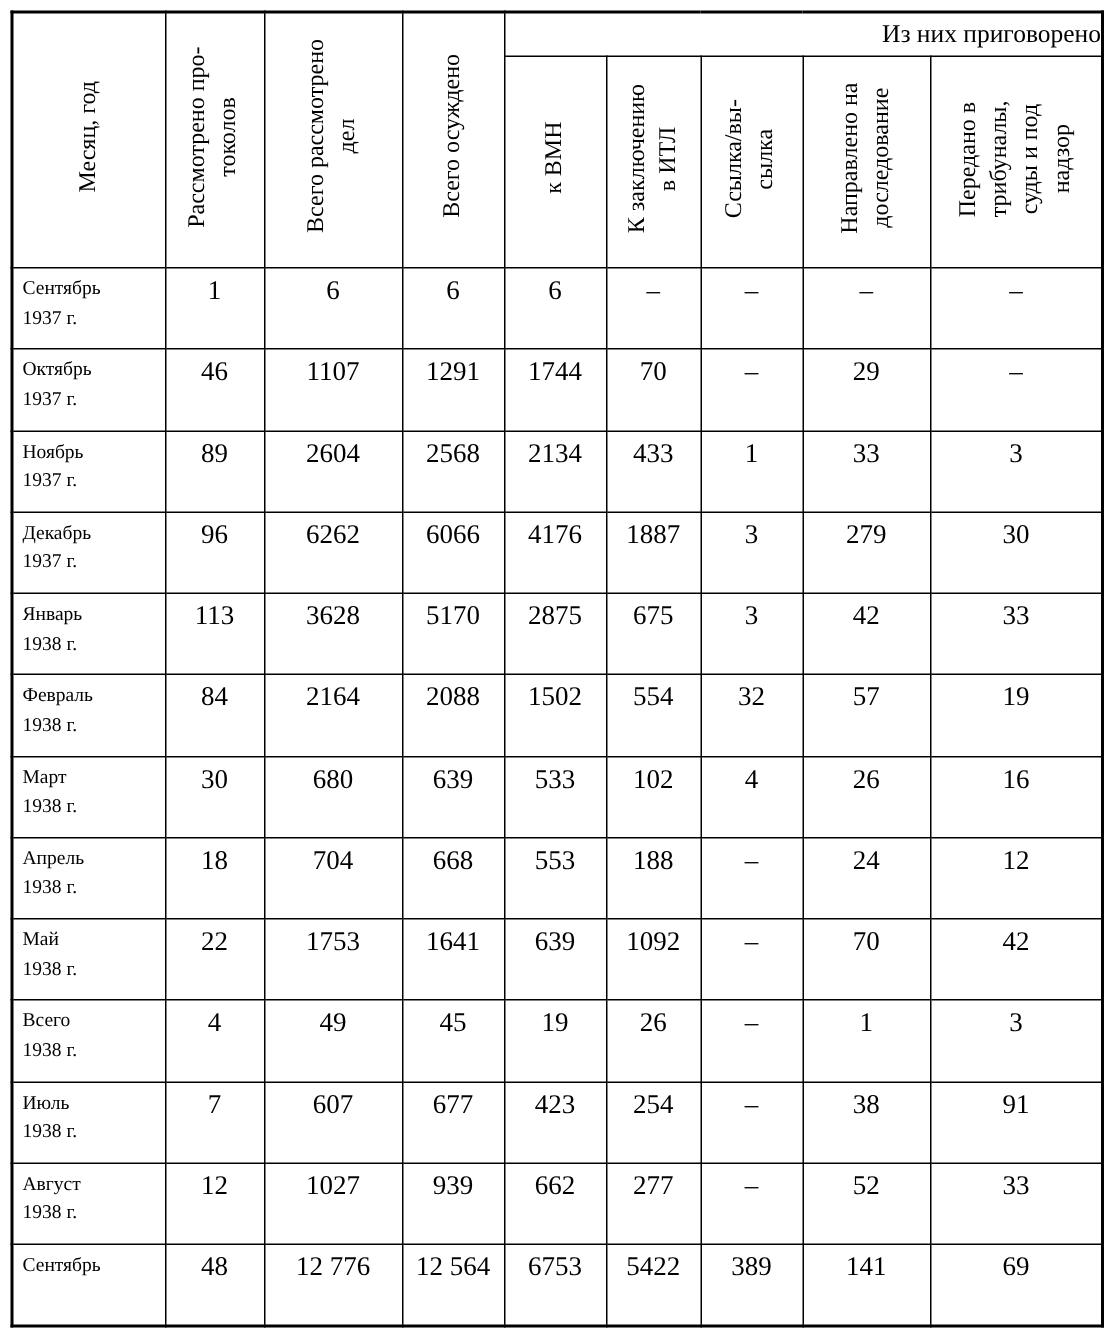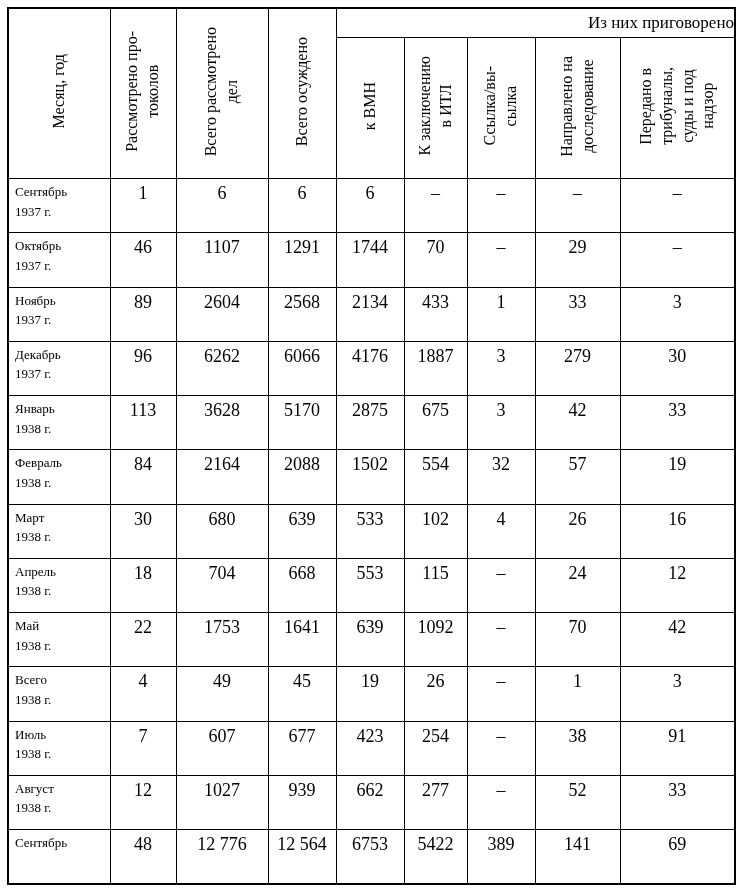--- a/index.html
+++ b/index.html
@@ -222,21 +222,21 @@
         </tr>
         <tr>
           <td class="month-cell">
             <div>Апрель</div>
             <div>1938 г.</div>
           </td>
           <td class="num-cell">18</td>
           <td class="num-cell">704</td>
           <td class="num-cell">668</td>
           <td class="num-cell">553</td>
-          <td class="num-cell">115</td>
+          <td class="num-cell">188</td>
           <td class="num-cell">–</td>
           <td class="num-cell">24</td>
           <td class="num-cell">12</td>
         </tr>
         <tr>
           <td class="month-cell">
             <div>Май</div>
             <div>1938 г.</div>
           </td>
           <td class="num-cell">22</td>

